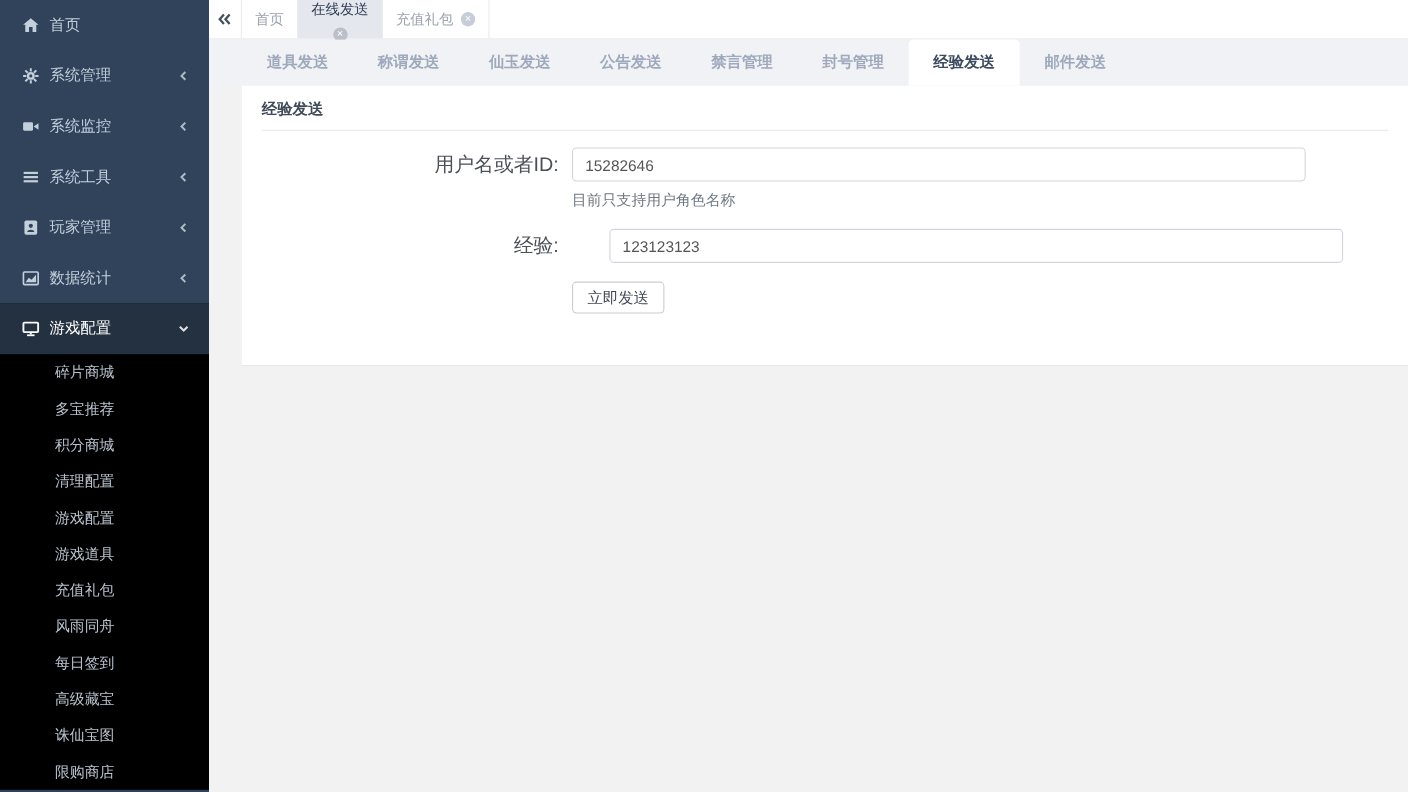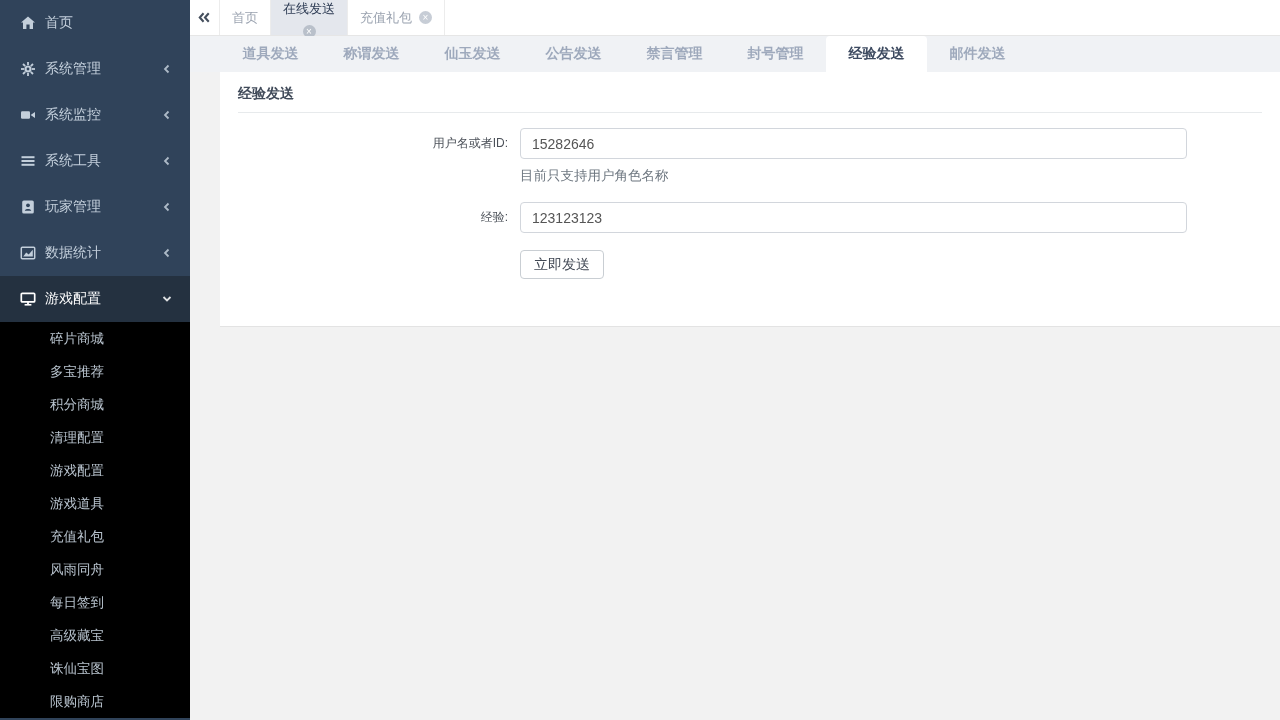--- a/index.html
+++ b/index.html
@@ -24,35 +24,35 @@
   
   .topbar { height:36px; background:#fff; border-bottom:1px solid #e6e6e6; display:flex; align-items:stretch; flex-shrink:0; }
   .collapse-btn { width:30px; display:flex; align-items:center; justify-content:center; color:#454f5d; border-right:1px solid #ececec; cursor:pointer; }
   .top-tab { padding:0 12px; display:flex; align-items:center; gap:7px; font-size:13px; color:#9ba3b0; border-right:1px solid #ececec; cursor:pointer; white-space:nowrap; }
   .top-tab.active { background:#e4e7ed; color:#2f3d55;flex-direction:column; }
   .close-icon { width:13px; height:13px; border-radius:50%; background:#b9c0ca; color:#fff; font-size:10px; line-height:13px; text-align:center; display:inline-block; }
   .close-icon::before { content:'×'; }
   .top-tab:not(.active) .close-icon { background:#c7cdd6; }
 
   
-  .tabstrip { height:36px; background:#f0f2f5; display:flex; padding-left:30px; flex-shrink:0; }
+  .tabstrip { height:42px; background:#f0f2f5; display:flex; padding-left:30px; flex-shrink:0; }
   .strip-tab { width:101px; display:flex; align-items:center; justify-content:center; font-size:14px; font-weight:bold; color:#9ea9bc; cursor:pointer; }
   .strip-tab.active { background:#ffffff; border-radius:4px 4px 0 0; color:#3d4a60; }
 
   
   .content { flex:1; background:#f2f2f2; padding-left:30px; }
   .panel { background:#fff; height:255px; border-bottom:1px solid #e3e3e3; }
   .panel-header { margin:0 18px; padding:13px 0 9px; font-size:14px; font-weight:bold; color:#404a59; border-bottom:1px solid #e7eaec; }
   .form { padding-top:15px; }
   .form-row { display:flex; align-items:flex-start; }
-  .form-label { width:300px; text-align:right; padding-right:12px; font-size:12px; color:#4b5058; line-height:31px; flex-shrink:0; }
+  .form-label { width:300px; text-align:right; padding-right:12px; font-size:18px; color:#4b5058; line-height:31px; flex-shrink:0; }
   .field-col { display:flex; flex-direction:column; }
   .text-input { width:667px; height:31px; border:1px solid #d2d6dc; border-radius:4px; padding:0 11px; font-size:14px; color:#555; font-family:inherit; background:#fff; }
   .hint { margin-top:8px; font-size:13.5px; color:#6e7780; }
-  .row-gap { margin-top:17px; }
+  .row-gap { margin-top:17px;gap:34px; }
   .btn-row { margin-top:17px; }
   .submit-btn { height:29px; padding:0 13px; background:#fff; border:1px solid #c9ced3; border-radius:4px; font-size:14px; color:#414854; font-family:inherit; cursor:pointer; }
 </style>
 </head>
 <body>
 
 <div class="app">
 
   <aside class="sidebar">
 

